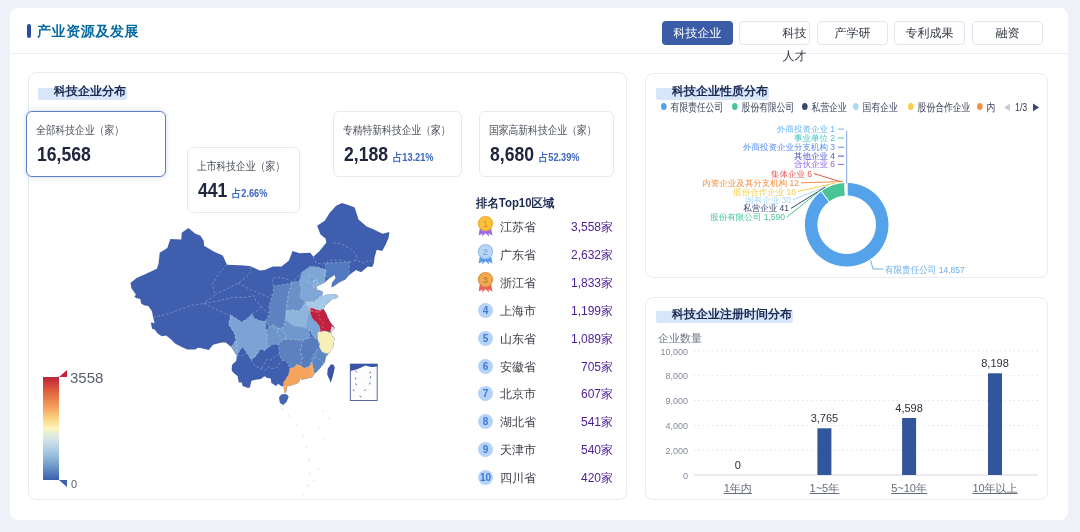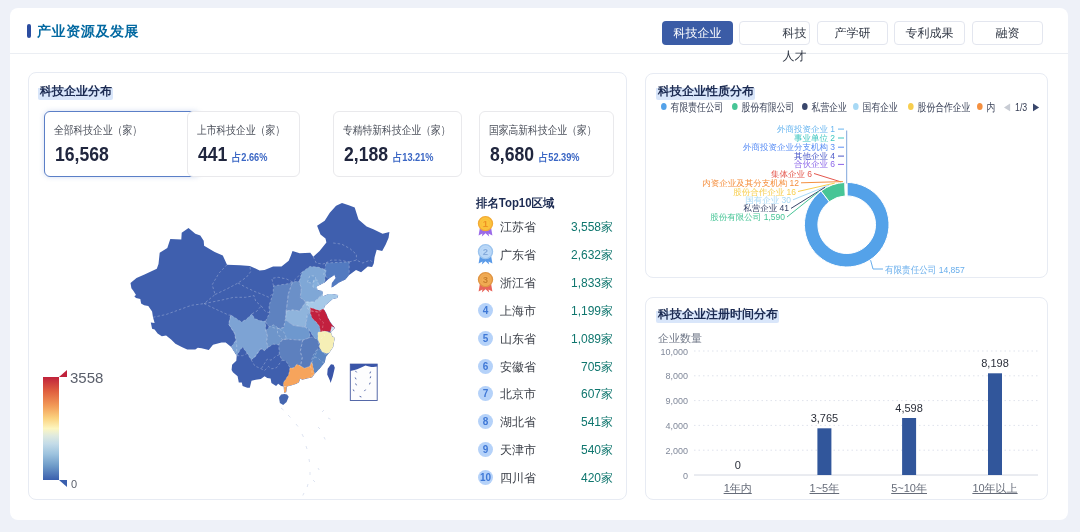--- a/index.html
+++ b/index.html
@@ -9,30 +9,30 @@
 .hdr { position:absolute; left:10px; top:8px; width:1058px; height:46px; border-bottom:1px solid #ebeef3; }
 .hbar { position:absolute; left:27px; top:24px; width:3.5px; height:14px; background:#2b4da0; border-radius:2px; }
 .htitle { position:absolute; left:37px; top:23px; font-size:14px; font-weight:bold; color:#0369a1; letter-spacing:0.6px; }
 .tab { position:absolute; top:21px; width:71px; height:24px; border-radius:4px; font-size:12px; line-height:23px; text-align:center; color:#333a47; background:#fff; border:1px solid #e3e6ef; }
 .tab.active { background:#3b5ca6; color:#fff; border:none; line-height:24px; }
 .panel { position:absolute; background:#fff; border:1px solid #e7ebf3; border-radius:8px; }
 .pl { left:28px; top:72px; width:599px; height:428px; }
 .prt { left:645px; top:73px; width:403px; height:205px; }
 .prb { left:645px; top:297px; width:403px; height:203px; }
 .ptitle { position:absolute; font-size:12px; font-weight:bold; color:#1c2b52; }
-.ptitle span { background:linear-gradient(rgba(219,231,251,0) 25%, #d9e6fa 25%); padding:0 1px 2px 2px; border-radius:2px;text-align:right; }
+.ptitle span { background:linear-gradient(rgba(219,231,251,0) 25%, #d9e6fa 25%); padding:0 1px 2px 16px; border-radius:2px;text-align:right; }
 .card { position:absolute; top:111px; height:66px; border:1px solid #e9e9ec; border-radius:6px; background:#fff; }
 .card.sel { border:1px solid #5b7fc7; box-shadow:0 0 5px rgba(80,120,200,0.25); }
 .clabel { position:absolute; left:9px; top:11px; font-size:11.5px; color:#4a4f5a; white-space:nowrap; transform:scaleX(0.85); transform-origin:left center; }
 .cval { position:absolute; left:10px; top:31px; font-size:20px; font-weight:bold; color:#20263e; transform:scaleX(0.88); transform-origin:left center; }
 .cpct { position:absolute; bottom:11.5px; font-size:11px; font-weight:600; color:#3a66c4; white-space:nowrap; transform:scaleX(0.84); transform-origin:left bottom; }
 .t10title { position:absolute; left:476px; top:195px; font-size:12px; font-weight:bold; color:#1c2b52; transform:scaleX(0.95); transform-origin:left center; }
 .t10row { position:absolute; left:466px; width:147px; height:28px; }
 .t10name { position:absolute; left:34px; top:7px; font-size:12px; color:#3c4049; }
-.t10val { position:absolute; right:0; top:7px; font-size:12px; color:#0f766e;text-align:center; }
+.t10val { position:absolute; right:0; top:7px; font-size:12px; color:#4c1d95;text-align:center; }
 .rankc { position:absolute; left:12px; top:7px; width:15px; height:15px; border-radius:50%; background:#b5d2f9; color:#3f78d6; font-size:10px; font-weight:bold; text-align:center; line-height:15px; }
 .legrow { position:absolute; left:656px; top:100px; width:390px; height:14px; font-size:11.5px; color:#3a4258; }
 .litem { position:absolute; top:0; height:14px; line-height:14px; white-space:nowrap; transform:scaleX(0.8); transform-origin:left center; font-size:11px; }
 .ldot { display:inline-block; width:7px; height:7px; border-radius:50%; margin-right:5px; vertical-align:1px; }
 .dlab { position:absolute; font-size:8.5px; white-space:nowrap; line-height:10px; }
 .bvlab { position:absolute; font-size:11px; color:#2b2f3a; text-align:center; width:60px; }
 .bxlab { position:absolute; top:481px; font-size:11px; color:#666c79; text-align:center; width:80px;text-decoration:underline; }
 .bylab { position:absolute; font-size:9px; color:#81899a; text-align:right; width:44px; }
 </style>
 </head>
@@ -46,25 +46,25 @@
 <div class="tab" style="left:817px;">产学研</div>
 <div class="tab" style="left:894px;">专利成果</div>
 <div class="tab" style="left:972px;">融资</div>
 
 <div class="panel pl"></div>
 <div class="panel prt"></div>
 <div class="panel prb"></div>
 
 <div class="ptitle" style="left:38px; top:83px;"><span>科技企业分布</span></div>
 
-<div class="card sel" style="left:44px; width:156px;">
+<div class="card sel" style="left:26px; width:140px;">
   <div class="clabel">全部科技企业（家）</div>
   <div class="cval">16,568</div>
 </div>
-<div class="card" style="left:187px; width:113px;">
+<div class="card" style="left:187px; width:113px;margin-top:36px;">
   <div class="clabel">上市科技企业（家）</div>
   <div class="cval">441</div>
   <div class="cpct" style="left:44px;">占2.66%</div>
 </div>
 <div class="card" style="left:333px; width:129px;">
   <div class="clabel">专精特新科技企业（家）</div>
   <div class="cval">2,188</div>
   <div class="cpct" style="left:59px;">占13.21%</div>
 </div>
 <div class="card" style="left:479px; width:135px;">

